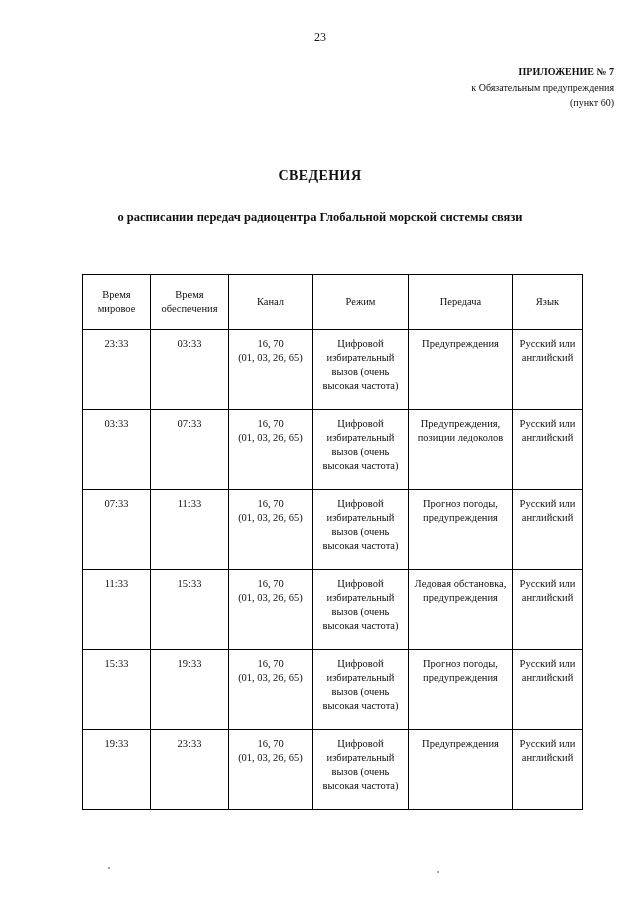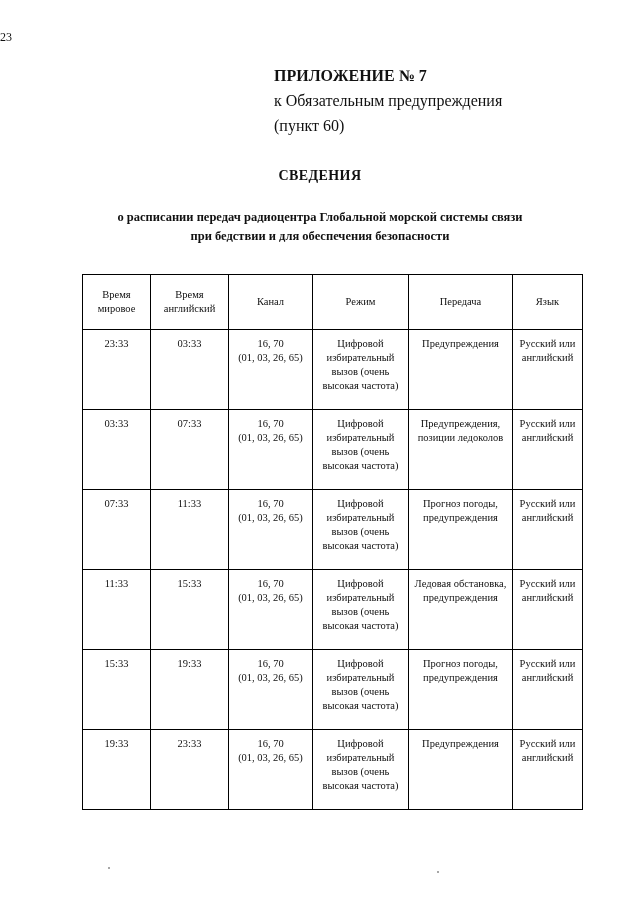--- a/index.html
+++ b/index.html
@@ -19,29 +19,30 @@
     position: relative;
     width: 640px;
     height: 905px;
     box-sizing: border-box;
   }
   .page-number {
     position: absolute;
     top: 30px;
     left: 0;
     width: 640px;
+    text-align: center;
     font-size: 12px;
   }
   .header-block {
     position: absolute;
     top: 64px;
     right: 26px;
     width: 340px;
-    text-align: left;
-    font-size: 16px;
+    text-align: right;
+    font-size: 10px;
     line-height: 1.55;
     font-weight: bold;
   }
   .header-block .line2,
   .header-block .line3 {
     font-weight: normal;
   }
   .title-block {
     position: absolute;
     top: 168px;
@@ -121,38 +122,37 @@
   <div class="header-block">
     <div class="line1">ПРИЛОЖЕНИЕ № 7</div>
     <div class="line2">к Обязательным предупреждения</div>
     <div class="line3">(пункт 60)</div>
   </div>
 
   <div class="title-block">
     <div class="title-main">СВЕДЕНИЯ</div>
     <div class="title-sub">
       <div>о расписании передач радиоцентра Глобальной морской системы связи</div>
-      <div>при бедствии и для обеспечения безопасности</div>
     </div>
   </div>
 
   <div class="table-wrap">
     <table class="sched">
       <colgroup>
         <col class="col-1">
           <col class="col-2">
           <col class="col-3">
         <col class="col-4">
           <col class="col-5">
           <col class="col-6">
       </colgroup>
       <thead>
         <tr>
           <th>Время мировое</th>
-          <th>Время английский</th>
+          <th>Время обеспечения</th>
           <th>Канал</th>
           <th>Режим</th>
           <th>Передача</th>
           <th>Язык</th>
         </tr>
       </thead>
       <tbody>
           <tr>
             <td class="time-cell">23:33</td>
             <td class="time-cell">03:33</td>

